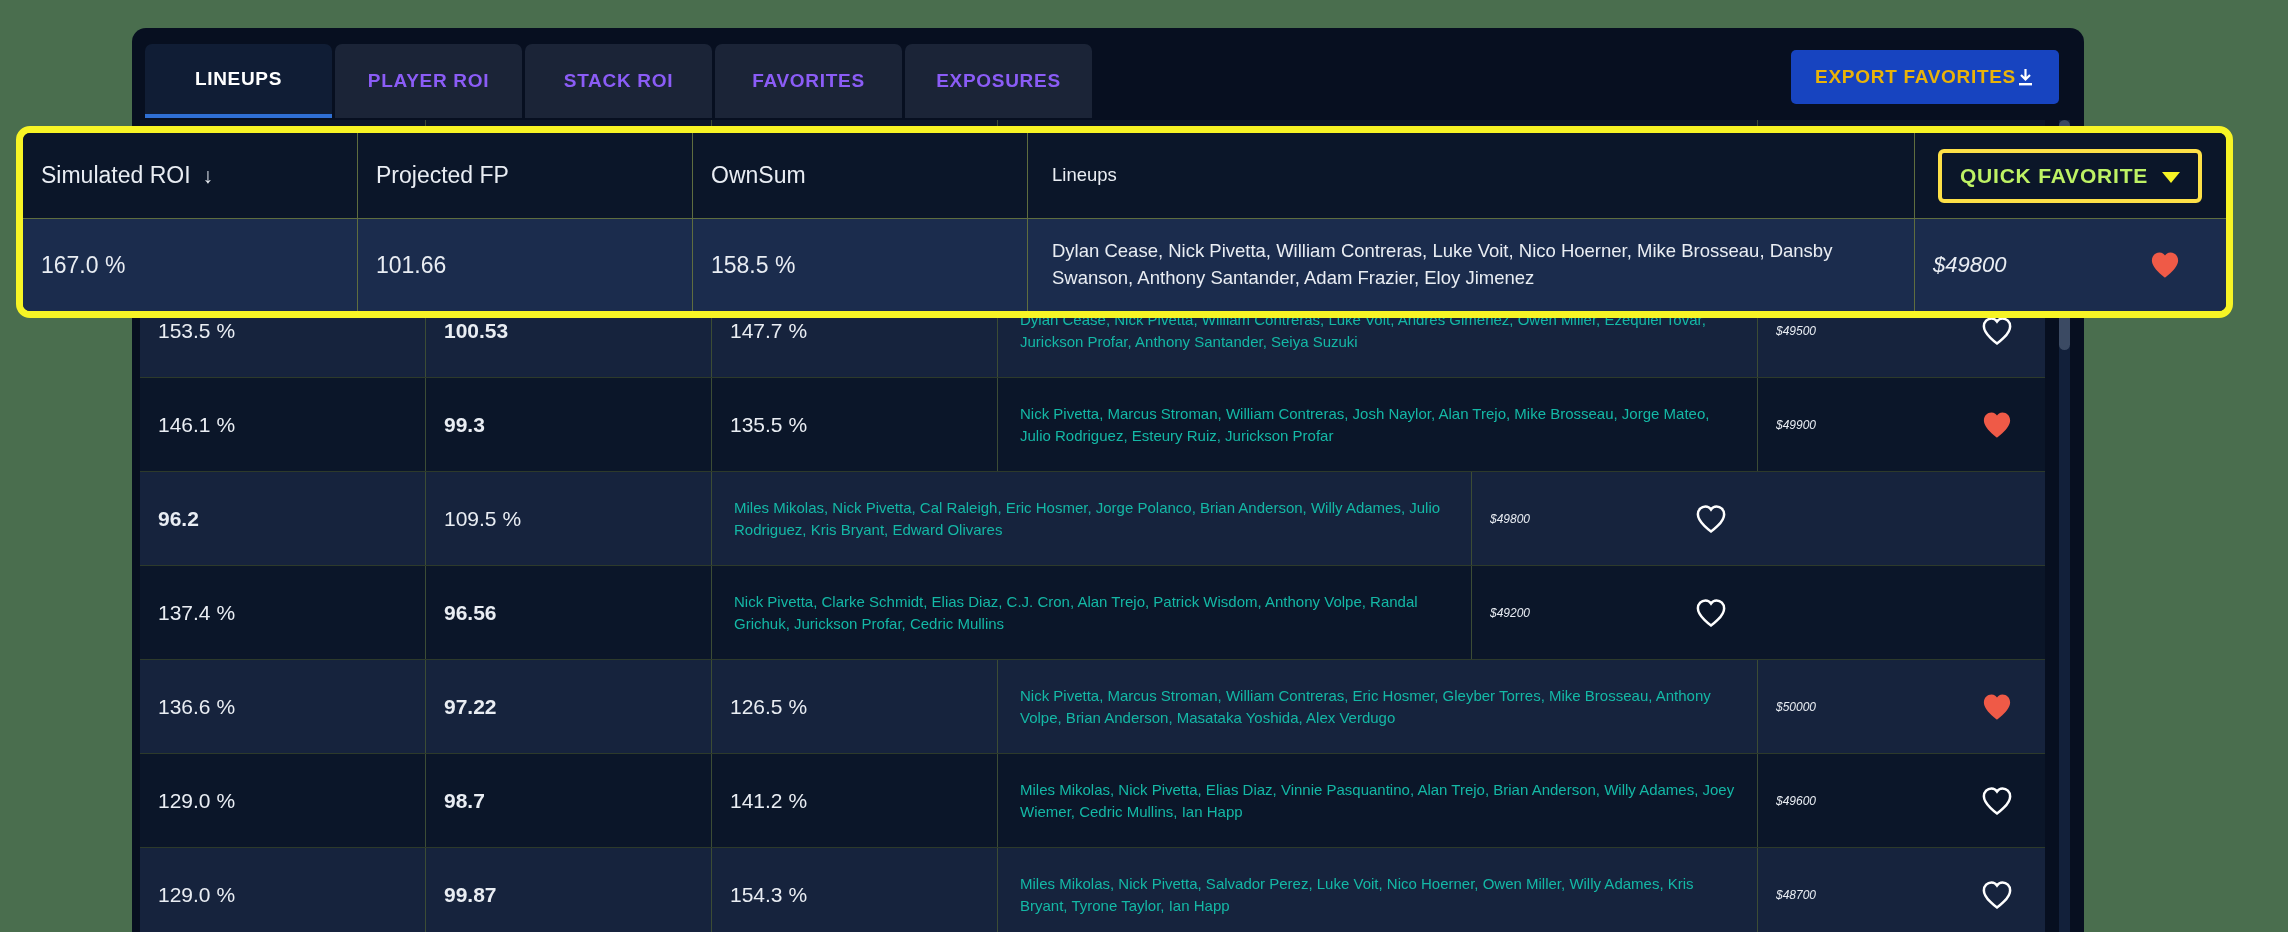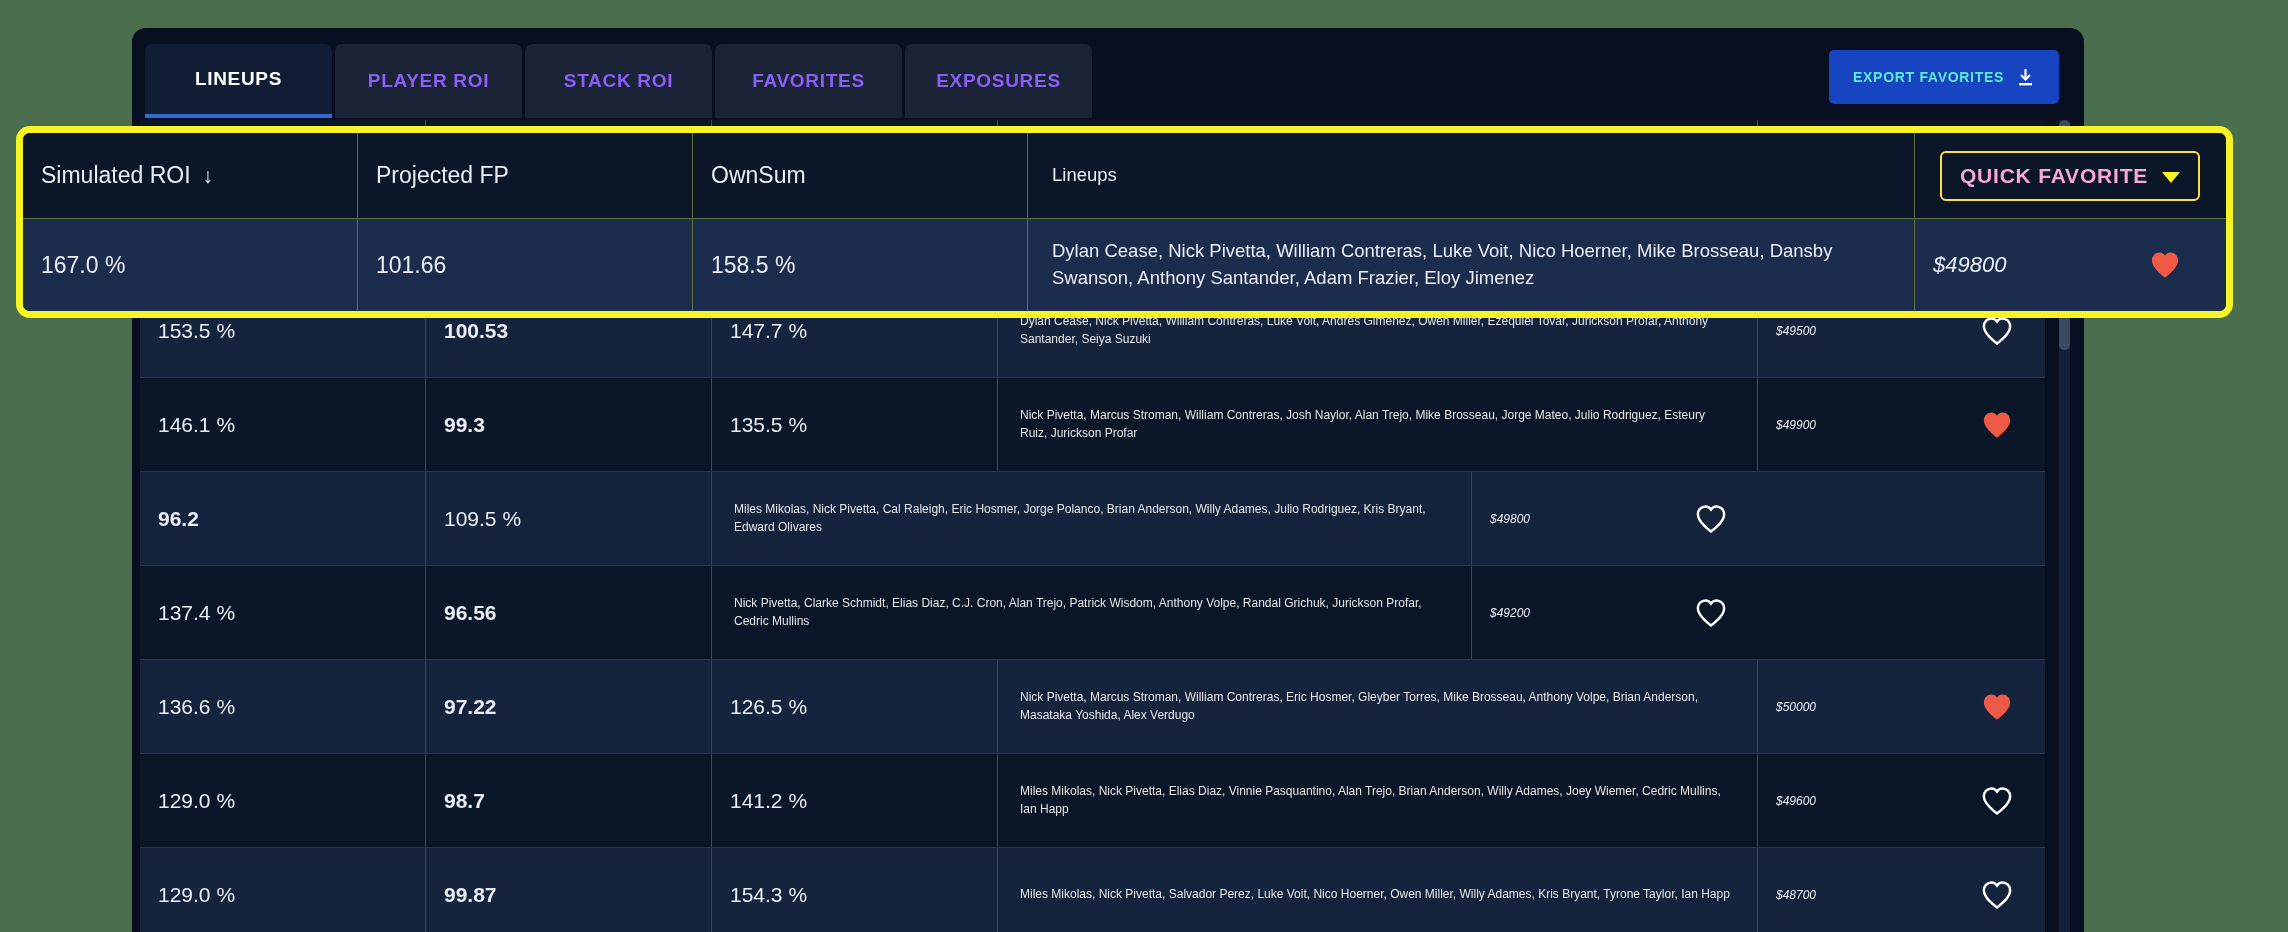--- a/index.html
+++ b/index.html
@@ -51,23 +51,22 @@
 
   #export-favorites-button {
     position: absolute;
     right: 25px; top: 22px;
     height: 54px;
     padding: 0 24px;
     background: #1744c0;
     border-radius: 5px;
     display: flex;
     align-items: center;
-    gap: 12px;
-    color: #5eead4;
-    font-size: 14px;
+    color: #eab308;
+    font-size: 19px;
     font-weight: bold;
     letter-spacing: 0.7px;
     cursor: pointer;
     user-select: none;
     border: none;
     font-family: "Liberation Sans", sans-serif;
   }
   #export-favorites-button svg { display: block; }
 
   
@@ -92,21 +91,21 @@
     border-right: 1px solid #3c4c35;
     display: flex;
     align-items: center;
     padding: 0 18px;
     color: #e9edf3;
     font-size: 21px;
   }
   .c-roi   { width: 286px; }
   .c-fp    { width: 286px; font-weight: bold; }
   .c-own   { width: 286px; }
-  .c-lineup{ width: 760px; font-size: 12px; line-height: 1.42; color: #e5e5e5; padding: 0 22px; }
+  .c-lineup{ width: 760px; font-size: 15px; line-height: 1.42; color: #14b8a6; padding: 0 22px; }
   .c-salary{ width: 190px; font-style: italic; justify-content: flex-start; font-size: 12px; border-right: none; }
   .c-fav   { width: 97px; justify-content: center; border-right: none; }
 
   
   #header-row { height: 76px; background: #0b1629; }
   #header-row .cell { font-size: 21px; color: #ffffff; }
 
   .data-row { height: 94px; }
 
   .heart {
@@ -139,23 +138,23 @@
   .hl-c-fp     { width: 335px; font-size: 23px; }
   .hl-c-own    { width: 335px; font-size: 23px; }
   .hl-c-lineup { width: 887px; font-size: 18.5px; line-height: 1.45; padding: 0 24px; }
   .hl-c-salary { width: 190px; font-style: italic; font-size: 22px; border-right: none !important; }
   .hl-c-fav    { width: 120px; justify-content: center; border-right: none !important; }
 
   #quick-favorite-button {
     display: flex;
     align-items: center;
     gap: 14px;
-    border: 2px solid #fde047;
+    border: 4px solid #fde047;
     border-radius: 6px;
-    color: #f9a8d4;
+    color: #bef264;
     font-size: 21px;
     font-weight: bold;
     letter-spacing: 0.8px;
     padding: 11px 18px;
     cursor: pointer;
     user-select: none;
     background: transparent;
     font-family: "Liberation Sans", sans-serif;
   }
   .hl-header .hl-c-fav-wrap {

